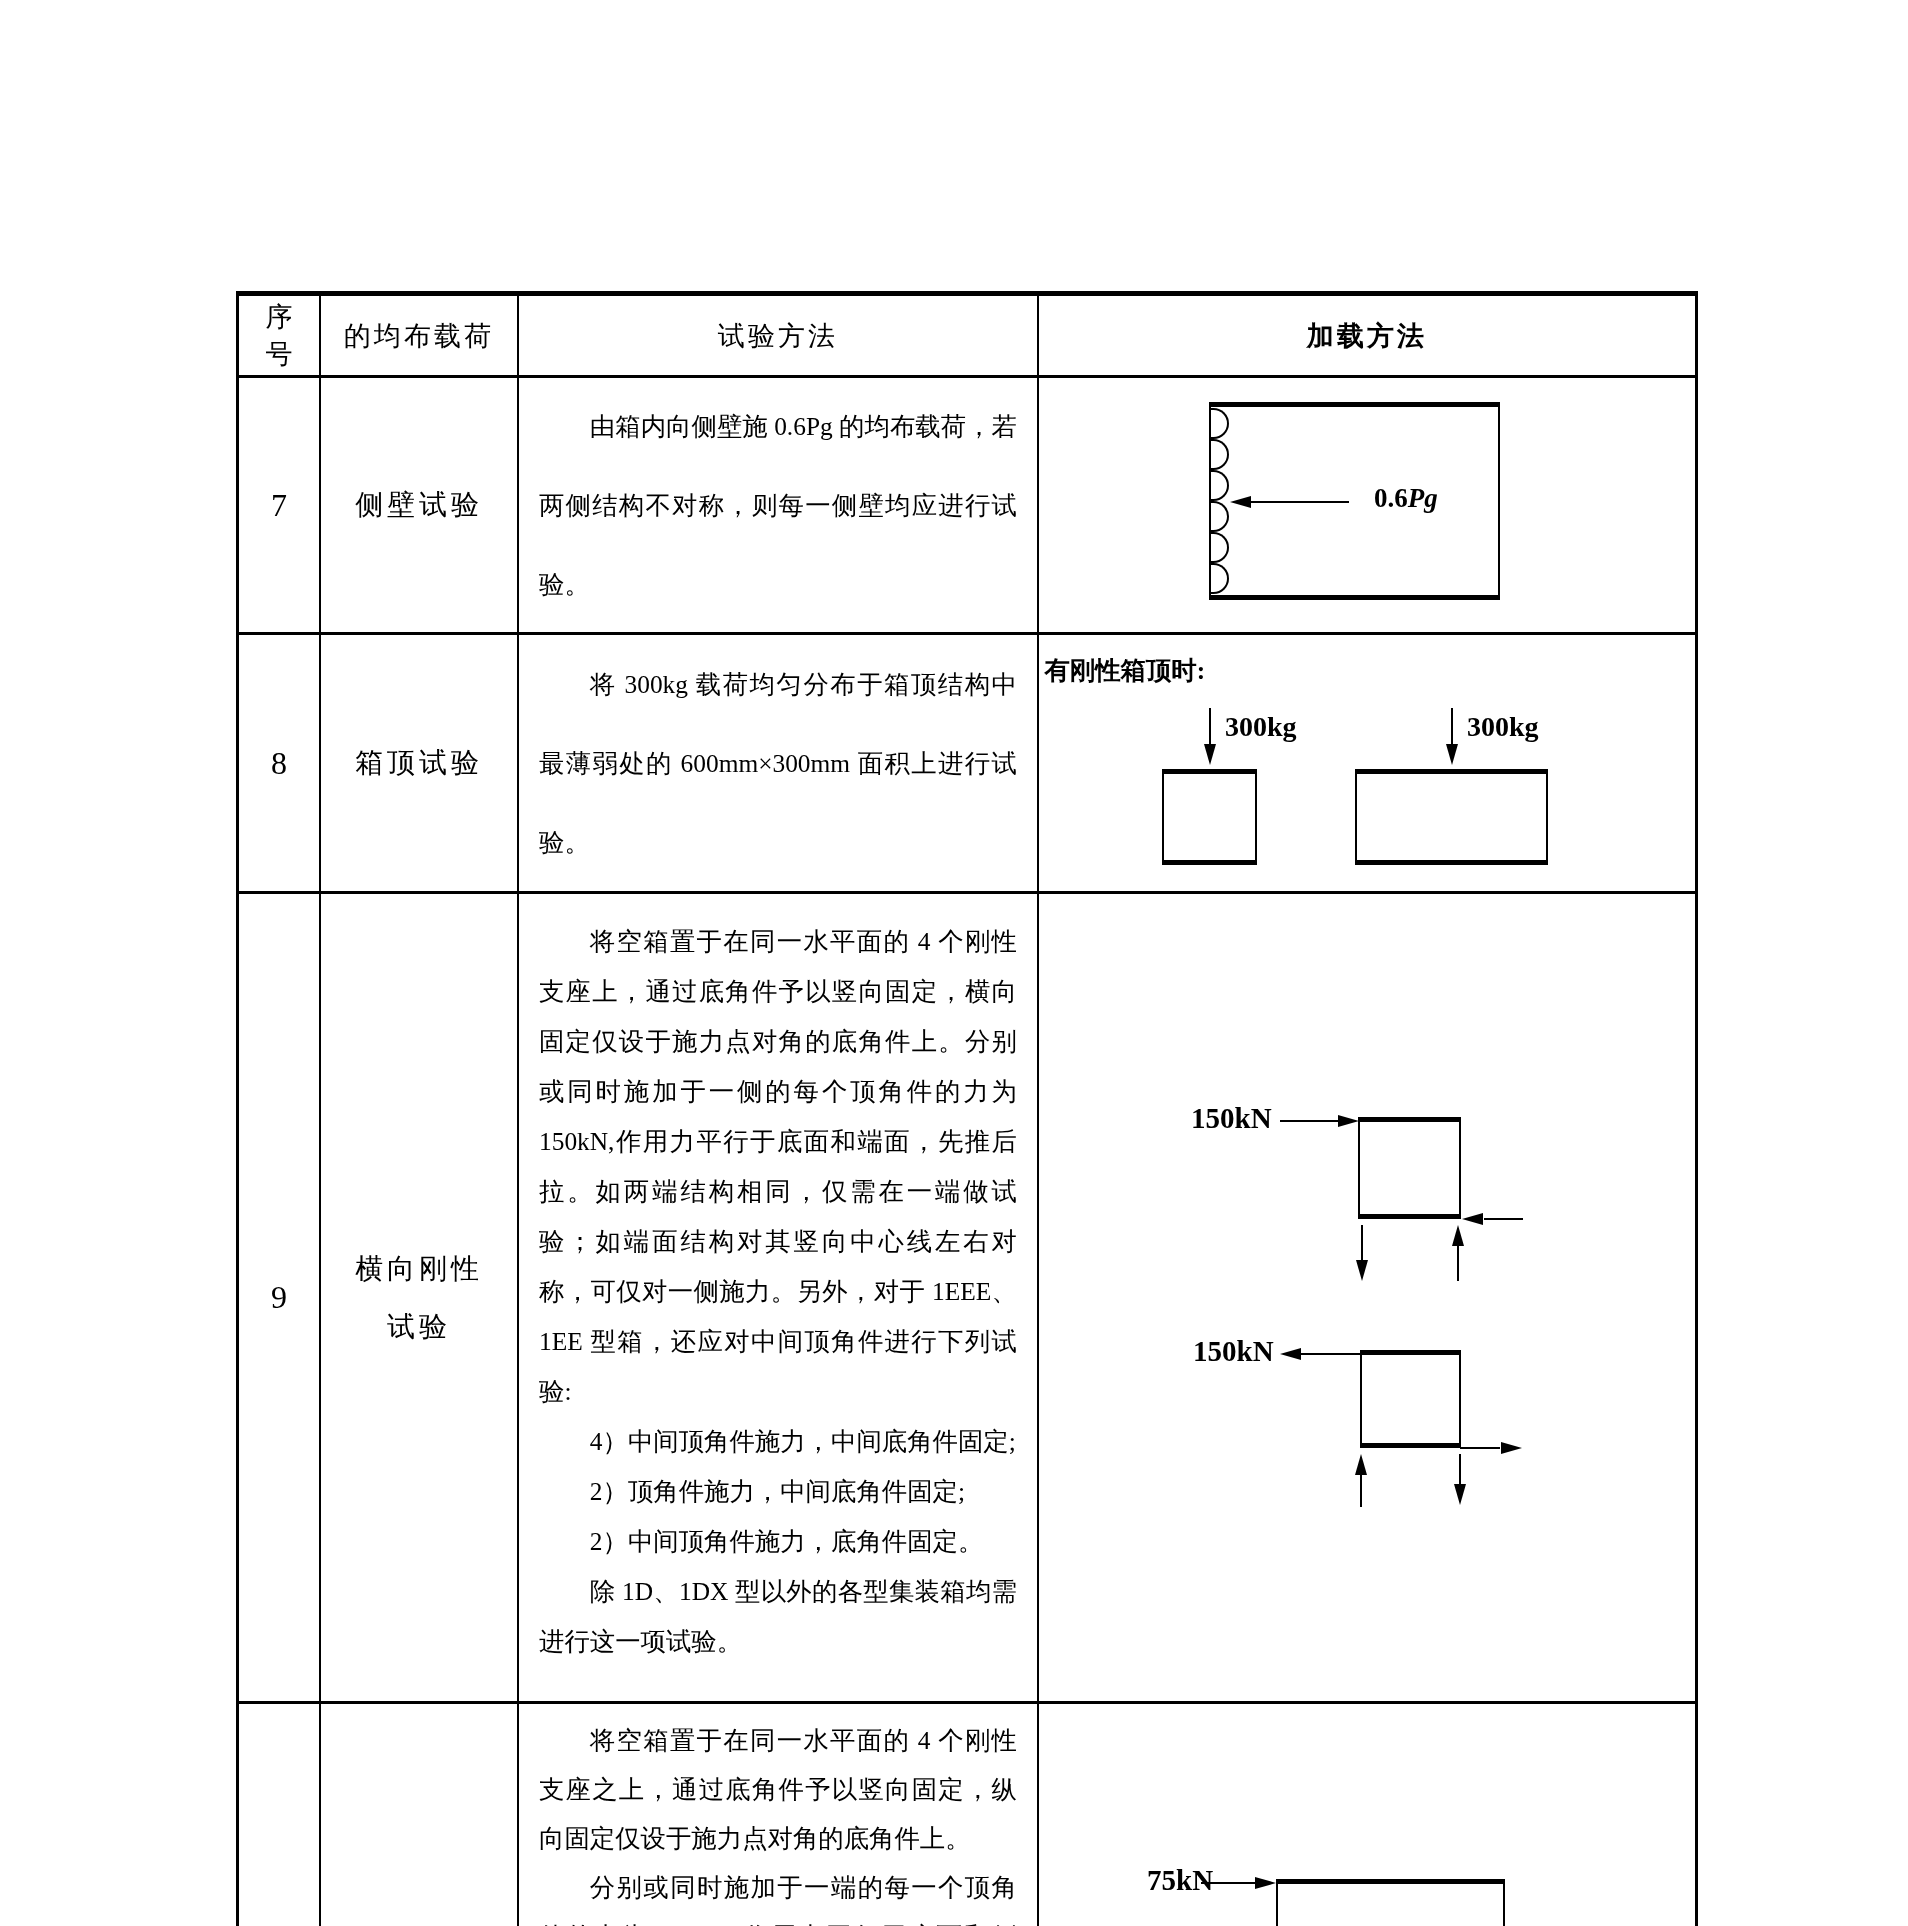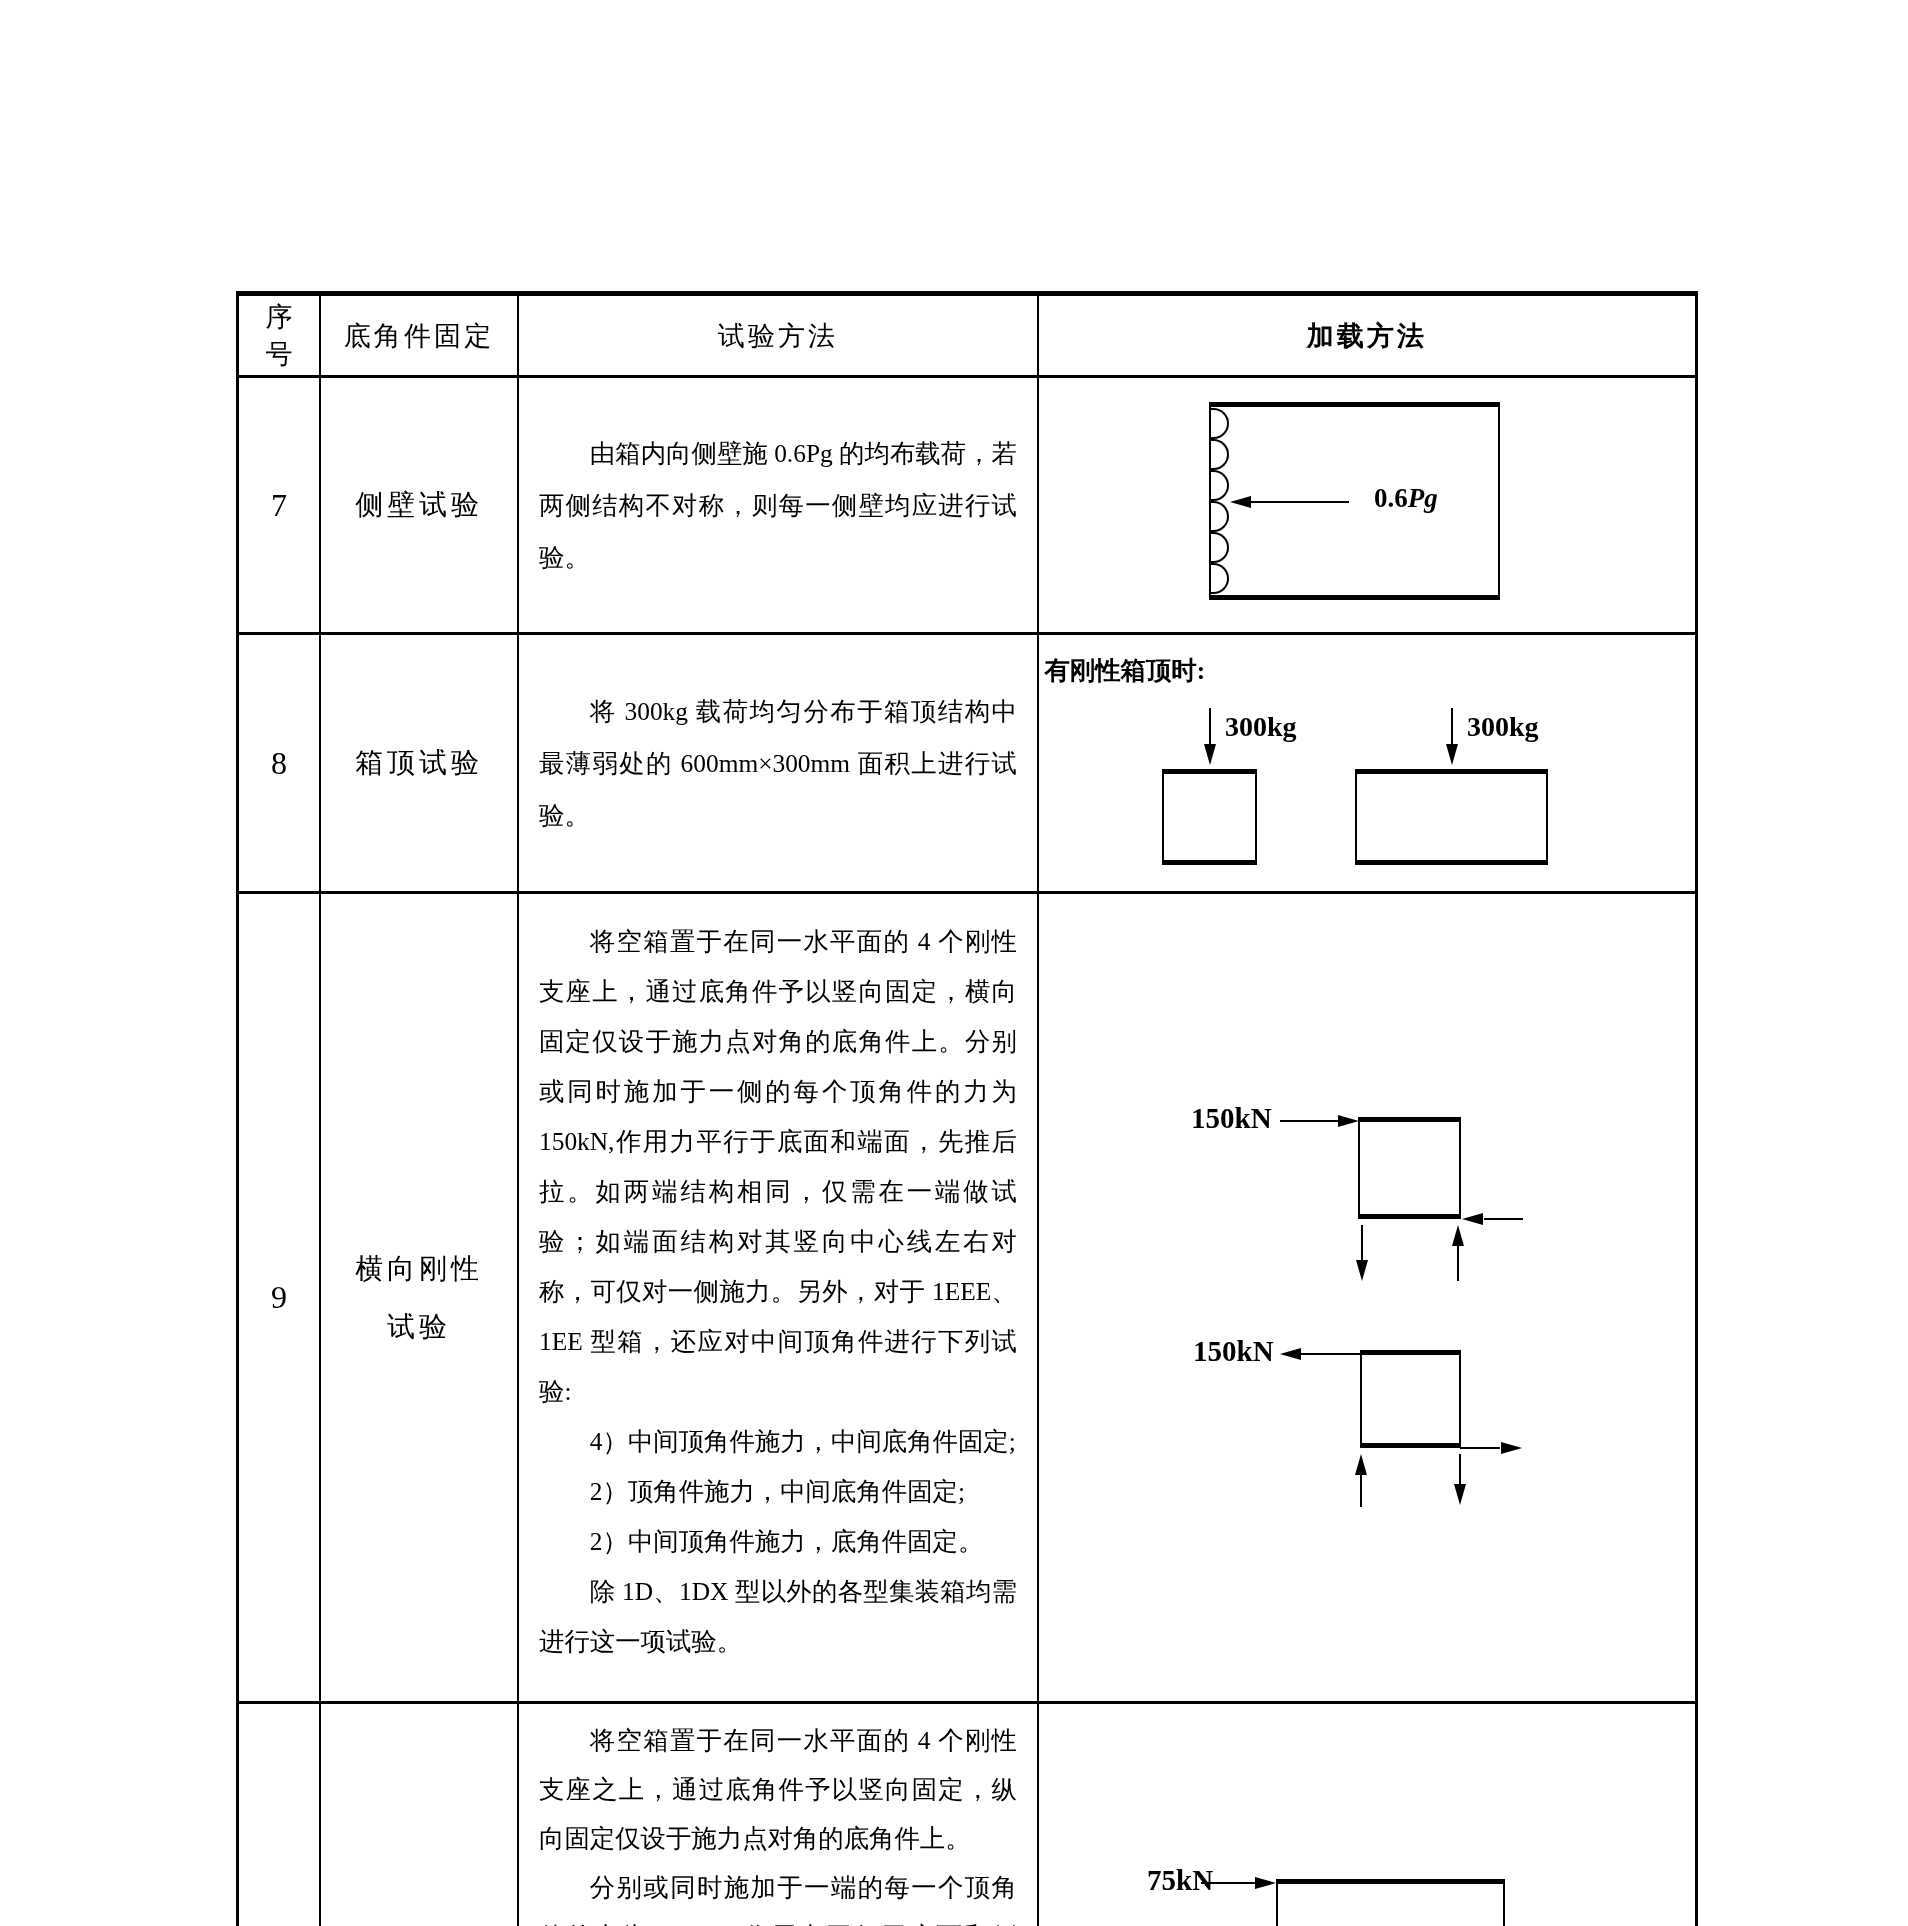--- a/index.html
+++ b/index.html
@@ -20,21 +20,21 @@
   .nr{border-right:none;font-weight:bold;}
   .nb{border-bottom:none;}
   .center{display:flex;align-items:center;justify-content:center;}
   .hcell{font-size:27px;letter-spacing:3.1px;}
   .seq{flex-direction:column;line-height:37px;letter-spacing:0;}
   .nocell{font-size:32px;}
   .namecell{font-size:28px;letter-spacing:3.9px;flex-direction:column;line-height:58px;text-align:center;}
   .mcell{font-size:25.4px;text-align:justify;padding:0 20px;}
   .vcenter{display:flex;flex-direction:column;justify-content:center;}
   .mcell p{margin:0;text-indent:2em;}
-  .lh-a{line-height:52px;}
+  .lh-a{line-height:79px;}
   .lh-b{line-height:50px;padding-top:22px;}
   .lh-c{line-height:49px;padding-top:12.3px;}
   
   .dbox{position:absolute;border:2.3px solid #000;border-top-width:5px;border-bottom-width:5px;box-sizing:border-box;background:#fff;}
   .shaft-h{position:absolute;height:2.3px;background:#000;}
   .shaft-v{position:absolute;width:2.3px;background:#000;}
   .head-r{position:absolute;width:0;height:0;border-left:21px solid #000;border-top:6.2px solid transparent;border-bottom:6.2px solid transparent;}
   .head-l{position:absolute;width:0;height:0;border-right:21px solid #000;border-top:6.2px solid transparent;border-bottom:6.2px solid transparent;}
   .head-u{position:absolute;width:0;height:0;border-bottom:21.6px solid #000;border-left:6.2px solid transparent;border-right:6.2px solid transparent;}
   .head-d{position:absolute;width:0;height:0;border-top:21.6px solid #000;border-left:6.2px solid transparent;border-right:6.2px solid transparent;}
@@ -48,21 +48,21 @@
 </head>
 <body>
 
 <div class="tbl">
 
   <div class="c center hcell seq">
     <span>序</span>
     <span>号</span>
   </div>
   <div class="c center hcell">
-    <span>底角件固定</span>
+    <span>的均布载荷</span>
   </div>
   <div class="c center hcell">
     <span>试验方法</span>
   </div>
   <div class="c nr center hcell">
     <span>加载方法</span>
   </div>
 
   <div class="c center nocell">
     <span>7</span>

